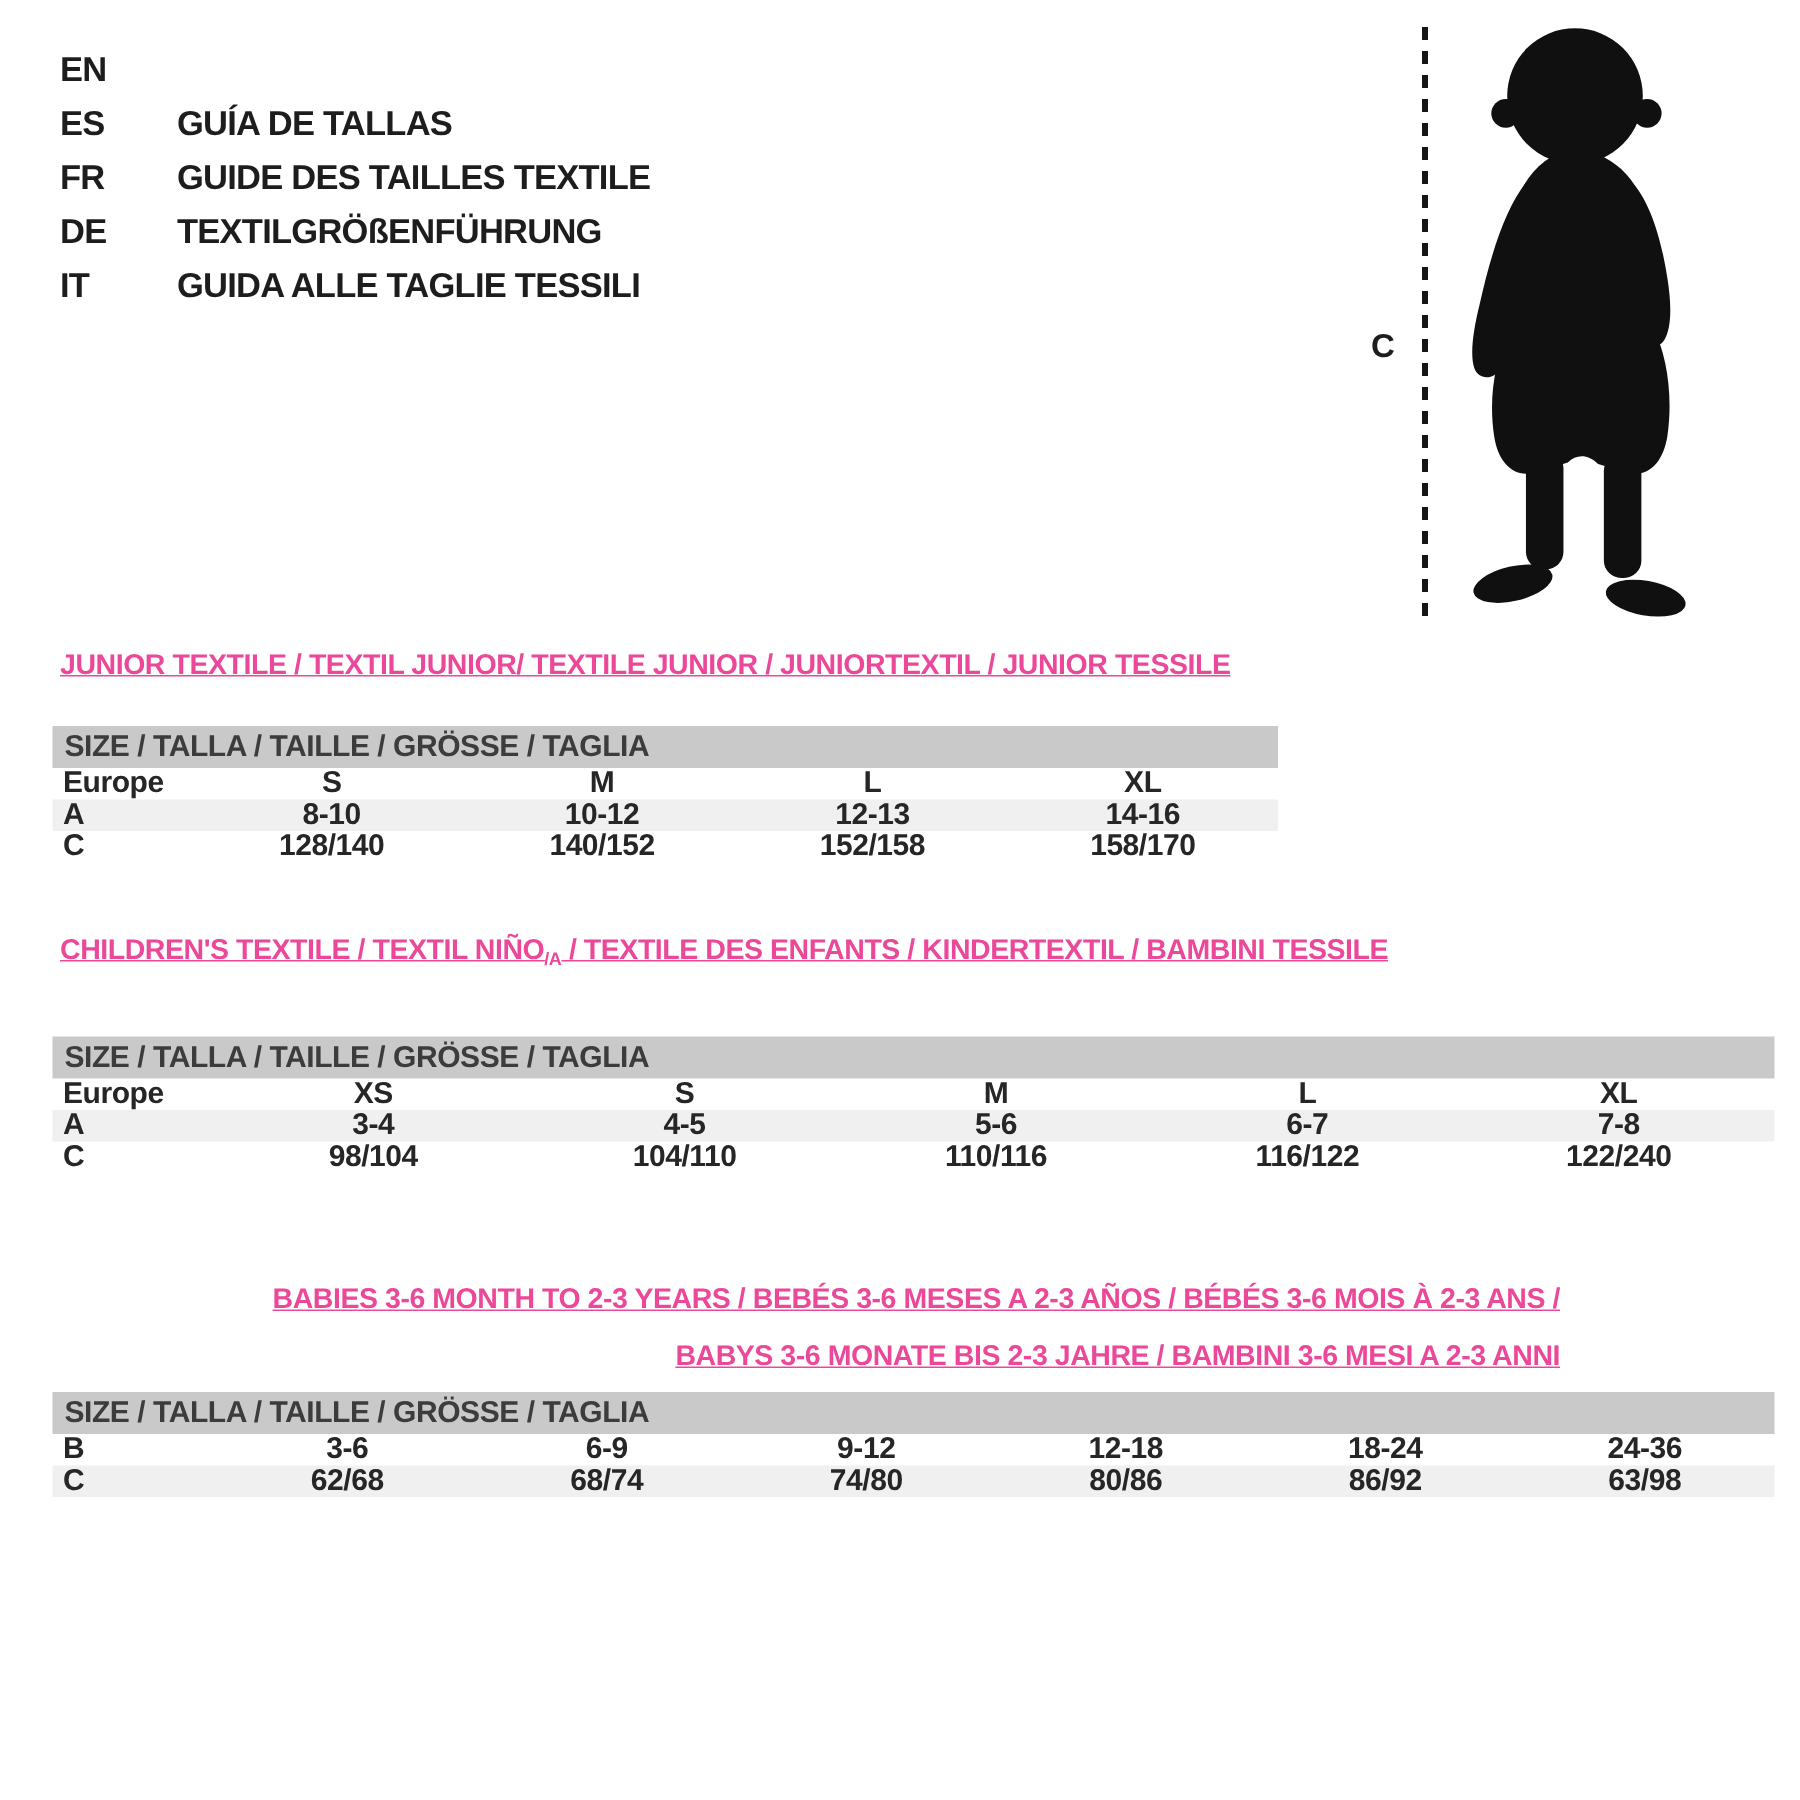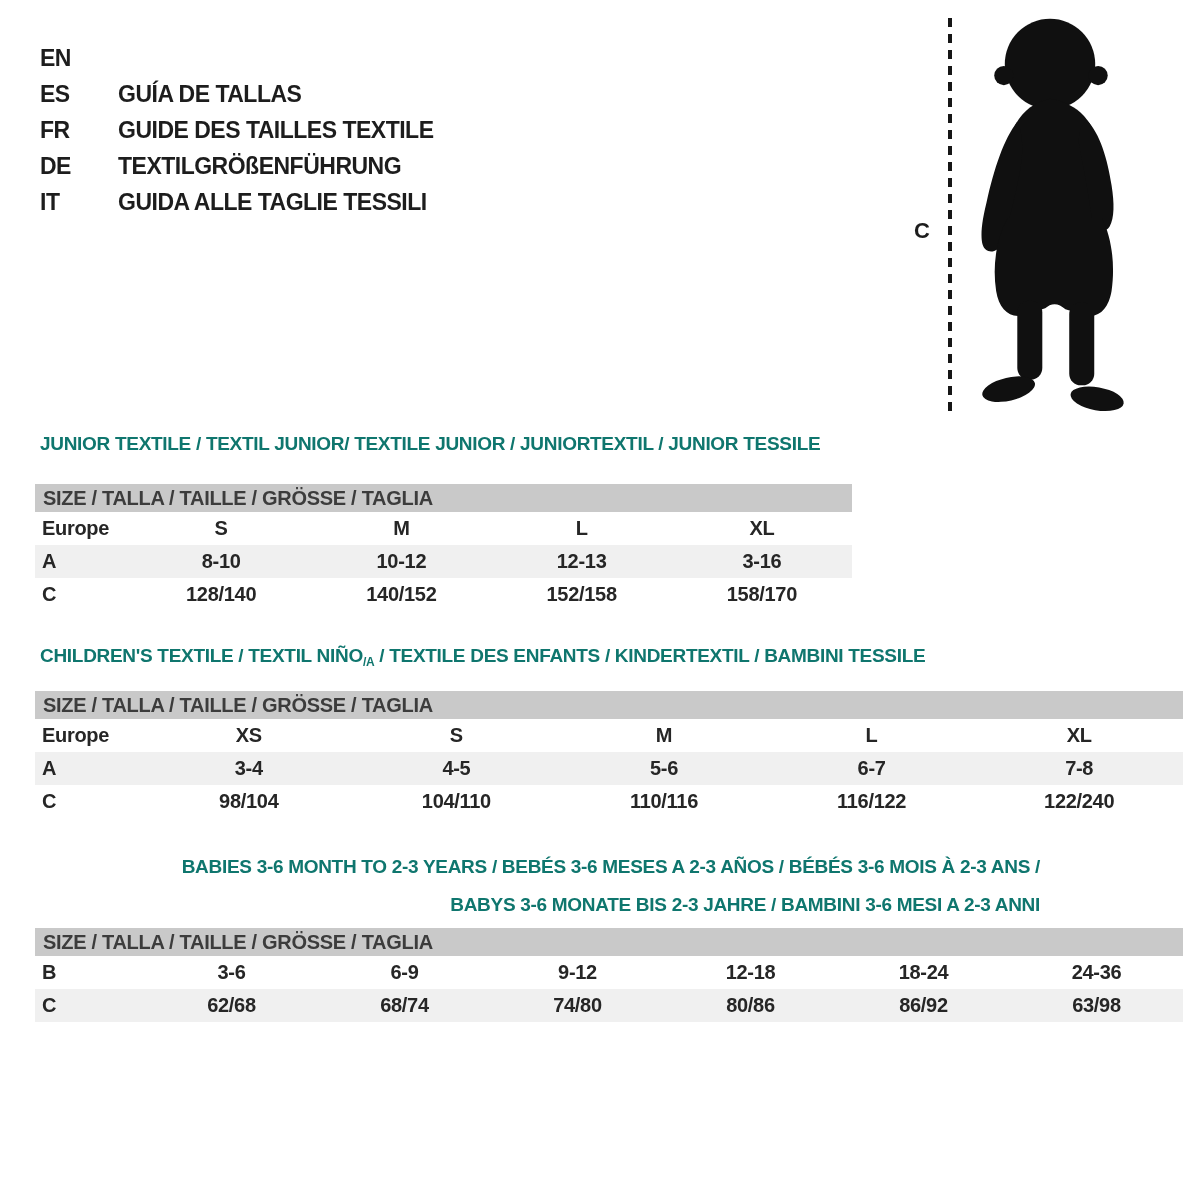--- a/index.html
+++ b/index.html
@@ -10,43 +10,43 @@
   html,body{margin:0;padding:0;background:#ffffff;}
   body{
     width:1200px;height:1200px;
     font-family:"Liberation Sans", sans-serif;
     color:var(--ink);
     -webkit-font-smoothing:antialiased;
   }
   .page{position:relative;width:1200px;height:1200px;overflow:hidden;background:#fff;}
 
   
-  .lang-block{position:absolute;left:40px;top:40px;}
+  .lang-block{position:absolute;left:40px;top:28px;}
   .lang-row{display:flex;height:36px;align-items:center;
     font-size:23px;font-weight:bold;letter-spacing:-0.5px;white-space:nowrap;}
   .lang-code{width:78px;flex:0 0 78px;}
 
   
   .measure-line{position:absolute;left:948px;top:18px;width:4px;height:398px;
     background:repeating-linear-gradient(to bottom,#161616 0 9px,transparent 9px 16px);}
   .figure-label{position:absolute;left:914px;top:218px;font-size:22px;font-weight:bold;}
   .baby-svg{position:absolute;left:960px;top:14px;width:180px;height:404px;}
   .baby-svg *{fill:#101010;}
 
   
   .sec-title{position:absolute;left:40px;font-size:19px;font-weight:bold;
-    letter-spacing:-0.3px;white-space:nowrap;color:#0f766e;}
+    letter-spacing:-0.3px;white-space:nowrap;color:#ec4899;text-decoration:underline;}
   .sec-title .subsm{font-size:12px;vertical-align:-4px;font-weight:bold;}
   .sec-title-2line{white-space:normal;line-height:38px;width:1000px;text-align:right;}
 
   
   .table{position:absolute;left:35px;}
   .t-header{height:28px;background:var(--header-bar);display:flex;align-items:center;
     padding-left:8px;font-size:20px;font-weight:bold;letter-spacing:-0.3px;color:#3c3c3c;}
-  .t-row{display:flex;height:33px;align-items:center;
+  .t-row{display:flex;height:21px;align-items:center;
     font-size:20px;font-weight:bold;letter-spacing:-0.3px;color:#262626;}
   .t-row.shaded{background:var(--row-alt);}
   .t-label{flex:0 0 96px;padding-left:7px;box-sizing:border-box;text-align:left;}
   .t-wide .t-label{flex:0 0 110px;}
   .t-cell{flex:1;text-align:center;}
 
   
   .legend{position:absolute;left:40px;top:1072px;}
   .legend-line{height:41px;display:flex;align-items:center;
     font-size:19px;font-weight:bold;letter-spacing:-0.3px;white-space:nowrap;color:#161616;}
@@ -105,32 +105,32 @@
       <span class="t-cell">S</span>
       <span class="t-cell">M</span>
       <span class="t-cell">L</span>
       <span class="t-cell">XL</span>
     </div>
     <div class="t-row shaded">
       <span class="t-label">A</span>
       <span class="t-cell">8-10</span>
       <span class="t-cell">10-12</span>
       <span class="t-cell">12-13</span>
-      <span class="t-cell">3-16</span>
+      <span class="t-cell">14-16</span>
     </div>
     <div class="t-row">
       <span class="t-label">C</span>
       <span class="t-cell">128/140</span>
       <span class="t-cell">140/152</span>
       <span class="t-cell">152/158</span>
       <span class="t-cell">158/170</span>
     </div>
   </div>
 
-  <div class="sec-title" style="top:645px;">
+  <div class="sec-title" style="top:623px;">
     <span>CHILDREN'S TEXTILE / TEXTIL NIÑO</span><span class="subsm">/A</span><span> / TEXTILE DES ENFANTS / KINDERTEXTIL / BAMBINI TESSILE</span>
   </div>
 
   <div class="table t-wide" style="top:691px;width:1148px;">
     <div class="t-header">
       <span>SIZE / TALLA / TAILLE / GRÖSSE / TAGLIA</span>
     </div>
     <div class="t-row">
       <span class="t-label">Europe</span>
       <span class="t-cell">XS</span>

